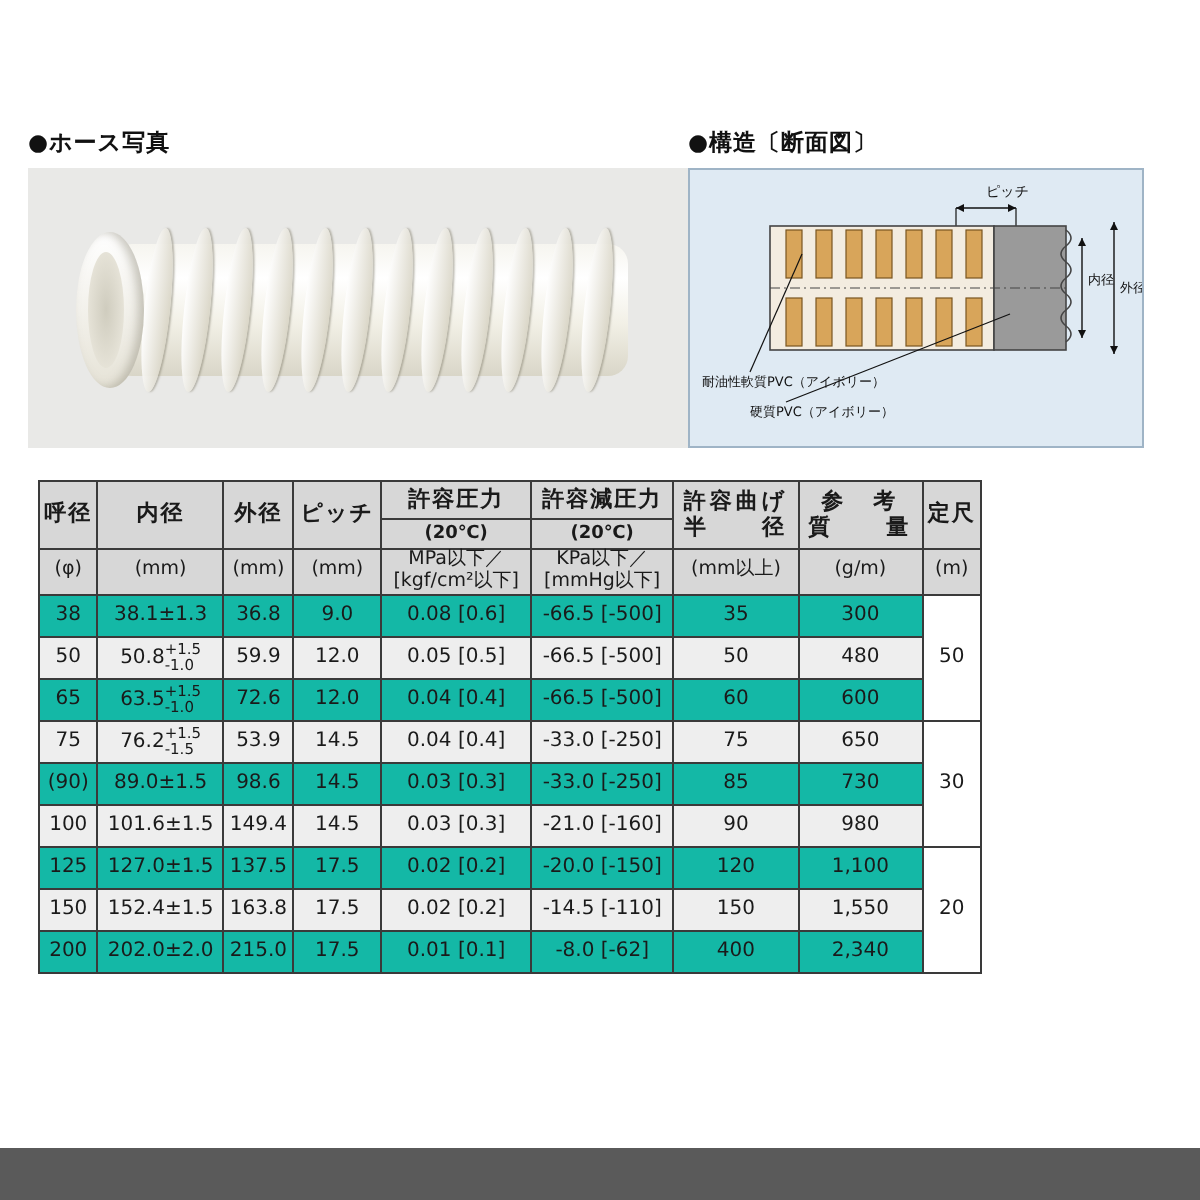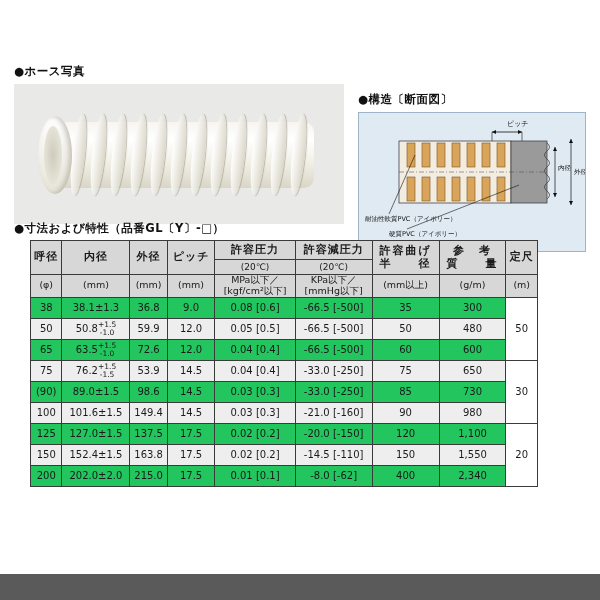--- a/index.html
+++ b/index.html
@@ -28,24 +28,24 @@
     white-space: nowrap;
   }
 
   
   .top-row {
     position: absolute;
     left: 14px;
     top: 64px;
     width: 572px;
     display: flex;
-    gap: 14px;
+    gap: 0;
   }
   .photo-block { width: 330px; }
-  .struct-block { width: 260px; margin-top: 28px; }
+  .struct-block { width: 260px; }
 
   .title-line { margin-bottom: 5px; }
 
   .photo-frame {
     width: 330px;
     height: 140px;
     background: #e9e9e7;
     position: relative;
     overflow: hidden;
   }
@@ -107,56 +107,56 @@
   .struct-svg { display: block; }
 
   
   .table-title {
     position: absolute;
     left: 14px;
     top: 221px;
   }
   table.spec {
     position: absolute;
-    left: 30px;
+    left: 19px;
     top: 240px;
     border-collapse: collapse;
-    width: 508px;
-    background: #22c55e;
+    width: 472px;
+    background: #14b8a6;
   }
   table.spec th, table.spec td {
     border: 1px solid #3a3a3a;
     text-align: center;
     vertical-align: middle;
     font-size: 10px;
     padding: 0;
     line-height: 1.15;
   }
   table.spec thead th {
     background: #d7d7d7;
     font-weight: bold;
     font-size: 11px;
     height: 18px;
   }
   table.spec thead th.sub {
     font-size: 9px;
-    font-weight: normal;
+    font-weight: bold;
     height: 14px;
     margin-left: 40px;
   }
   table.spec thead th.unit {
     font-size: 9.5px;
     font-weight: normal;
     height: 15px;
   }
   .hdr-mid { font-size: 11.5px; letter-spacing: 1px; }
   .two-line { font-size: 10.5px; line-height: 1.25; letter-spacing: 2px;}
   table.spec tbody td { height: 20px; }
   table.spec tbody tr.shade td { background: #eeeeee; }
-  .tol { display: inline-block; font-size: 7.5px; line-height: 1.05; vertical-align: middle; text-align: center; }
+  .tol { display: inline-block; font-size: 7.5px; line-height: 1.05; vertical-align: middle; text-align: left; }
   .note {
     position: absolute;
     left: 14px;
     top: 545px;
     font-size: 10.5px;
     font-weight: bold;
   }
   .footer-bar {
     position: absolute;
     left: 0;
@@ -243,21 +243,20 @@
 
           <line x1="56" y1="42" x2="30" y2="101" stroke="#111" stroke-width="0.6"></line>
           <line x1="160" y1="72" x2="48" y2="116" stroke="#111" stroke-width="0.6"></line>
           <text x="6" y="108" font-size="6.5" fill="#111" font-family="DejaVu Sans">耐油性軟質PVC（アイボリー）</text>
           <text x="30" y="123" font-size="6.5" fill="#111" font-family="DejaVu Sans">硬質PVC（アイボリー）</text>
         </svg>
       </div>
     </div>
   </div>
 
-  <div class="table-title section-title">●寸法および特性（品番GL〔Y〕-□）</div>
 
   <table class="spec">
     <thead>
       <tr>
         <th rowspan="2" class="hdr-mid">呼径</th>
         <th rowspan="2" class="hdr-mid">内径</th>
         <th rowspan="2" class="hdr-mid">外径</th>
         <th rowspan="2" class="hdr-mid">ピッチ</th>
         <th class="hdr-mid">許容圧力</th>
         <th class="hdr-mid">許容減圧力</th>

